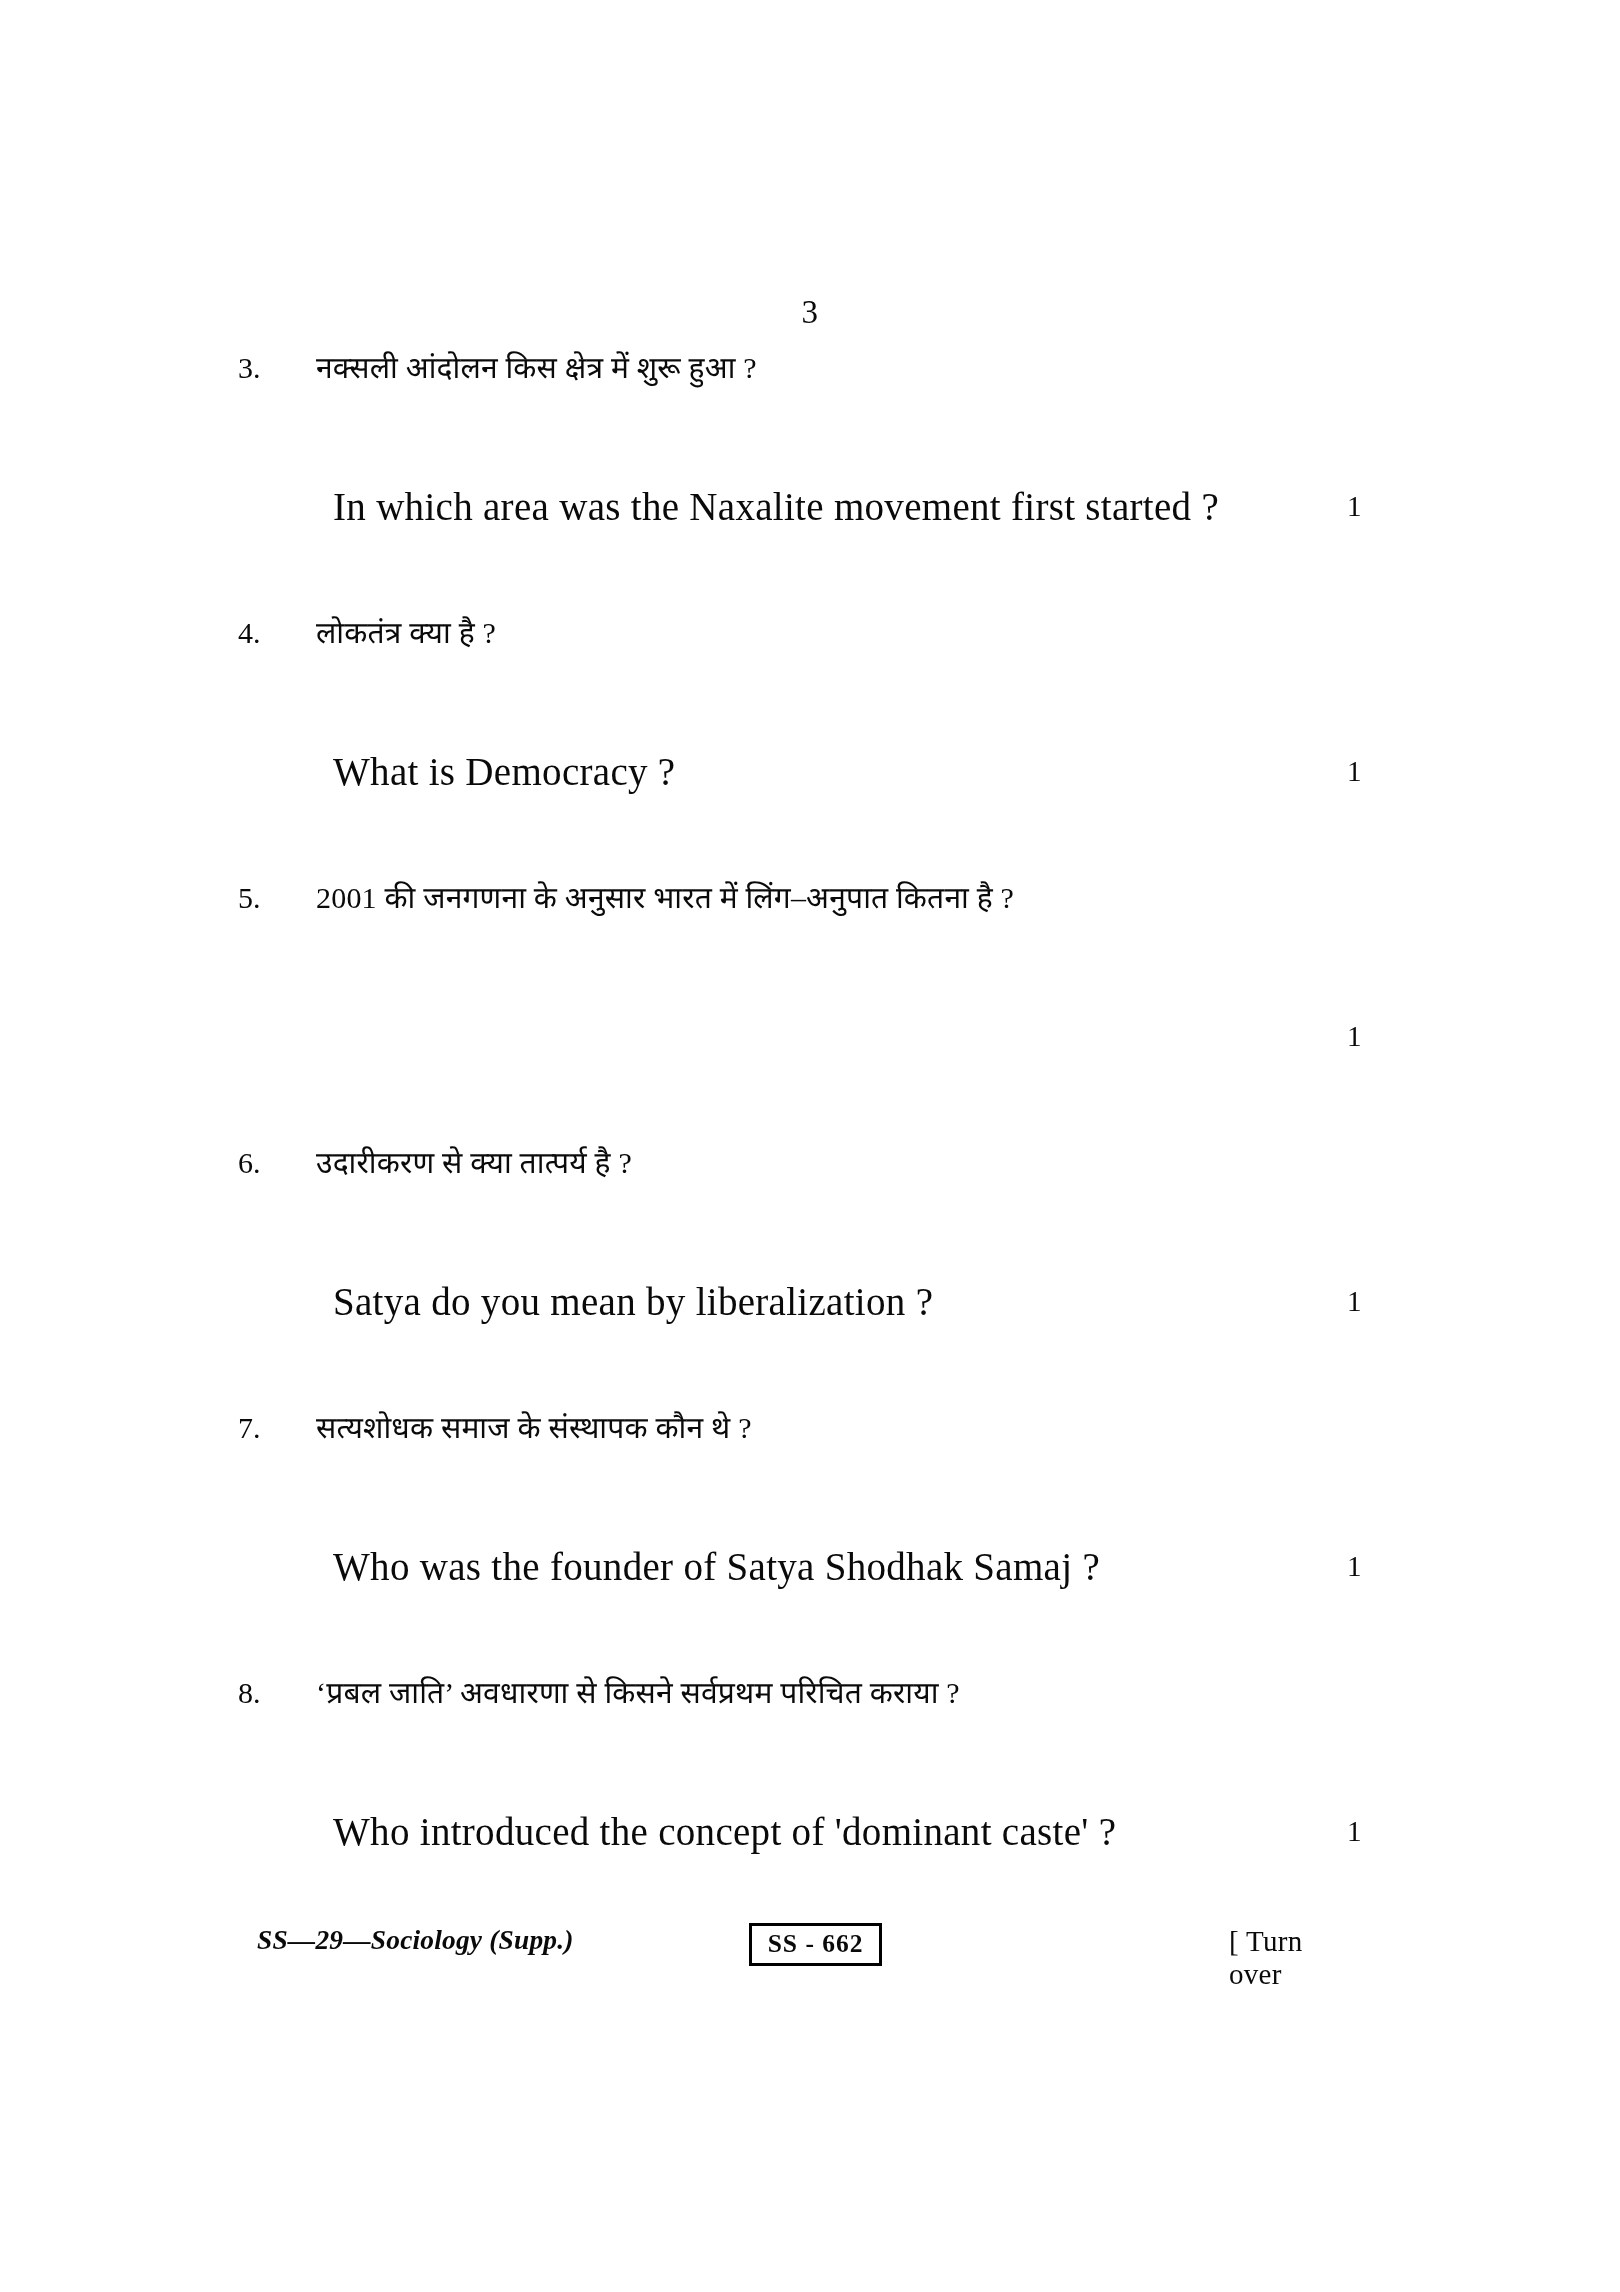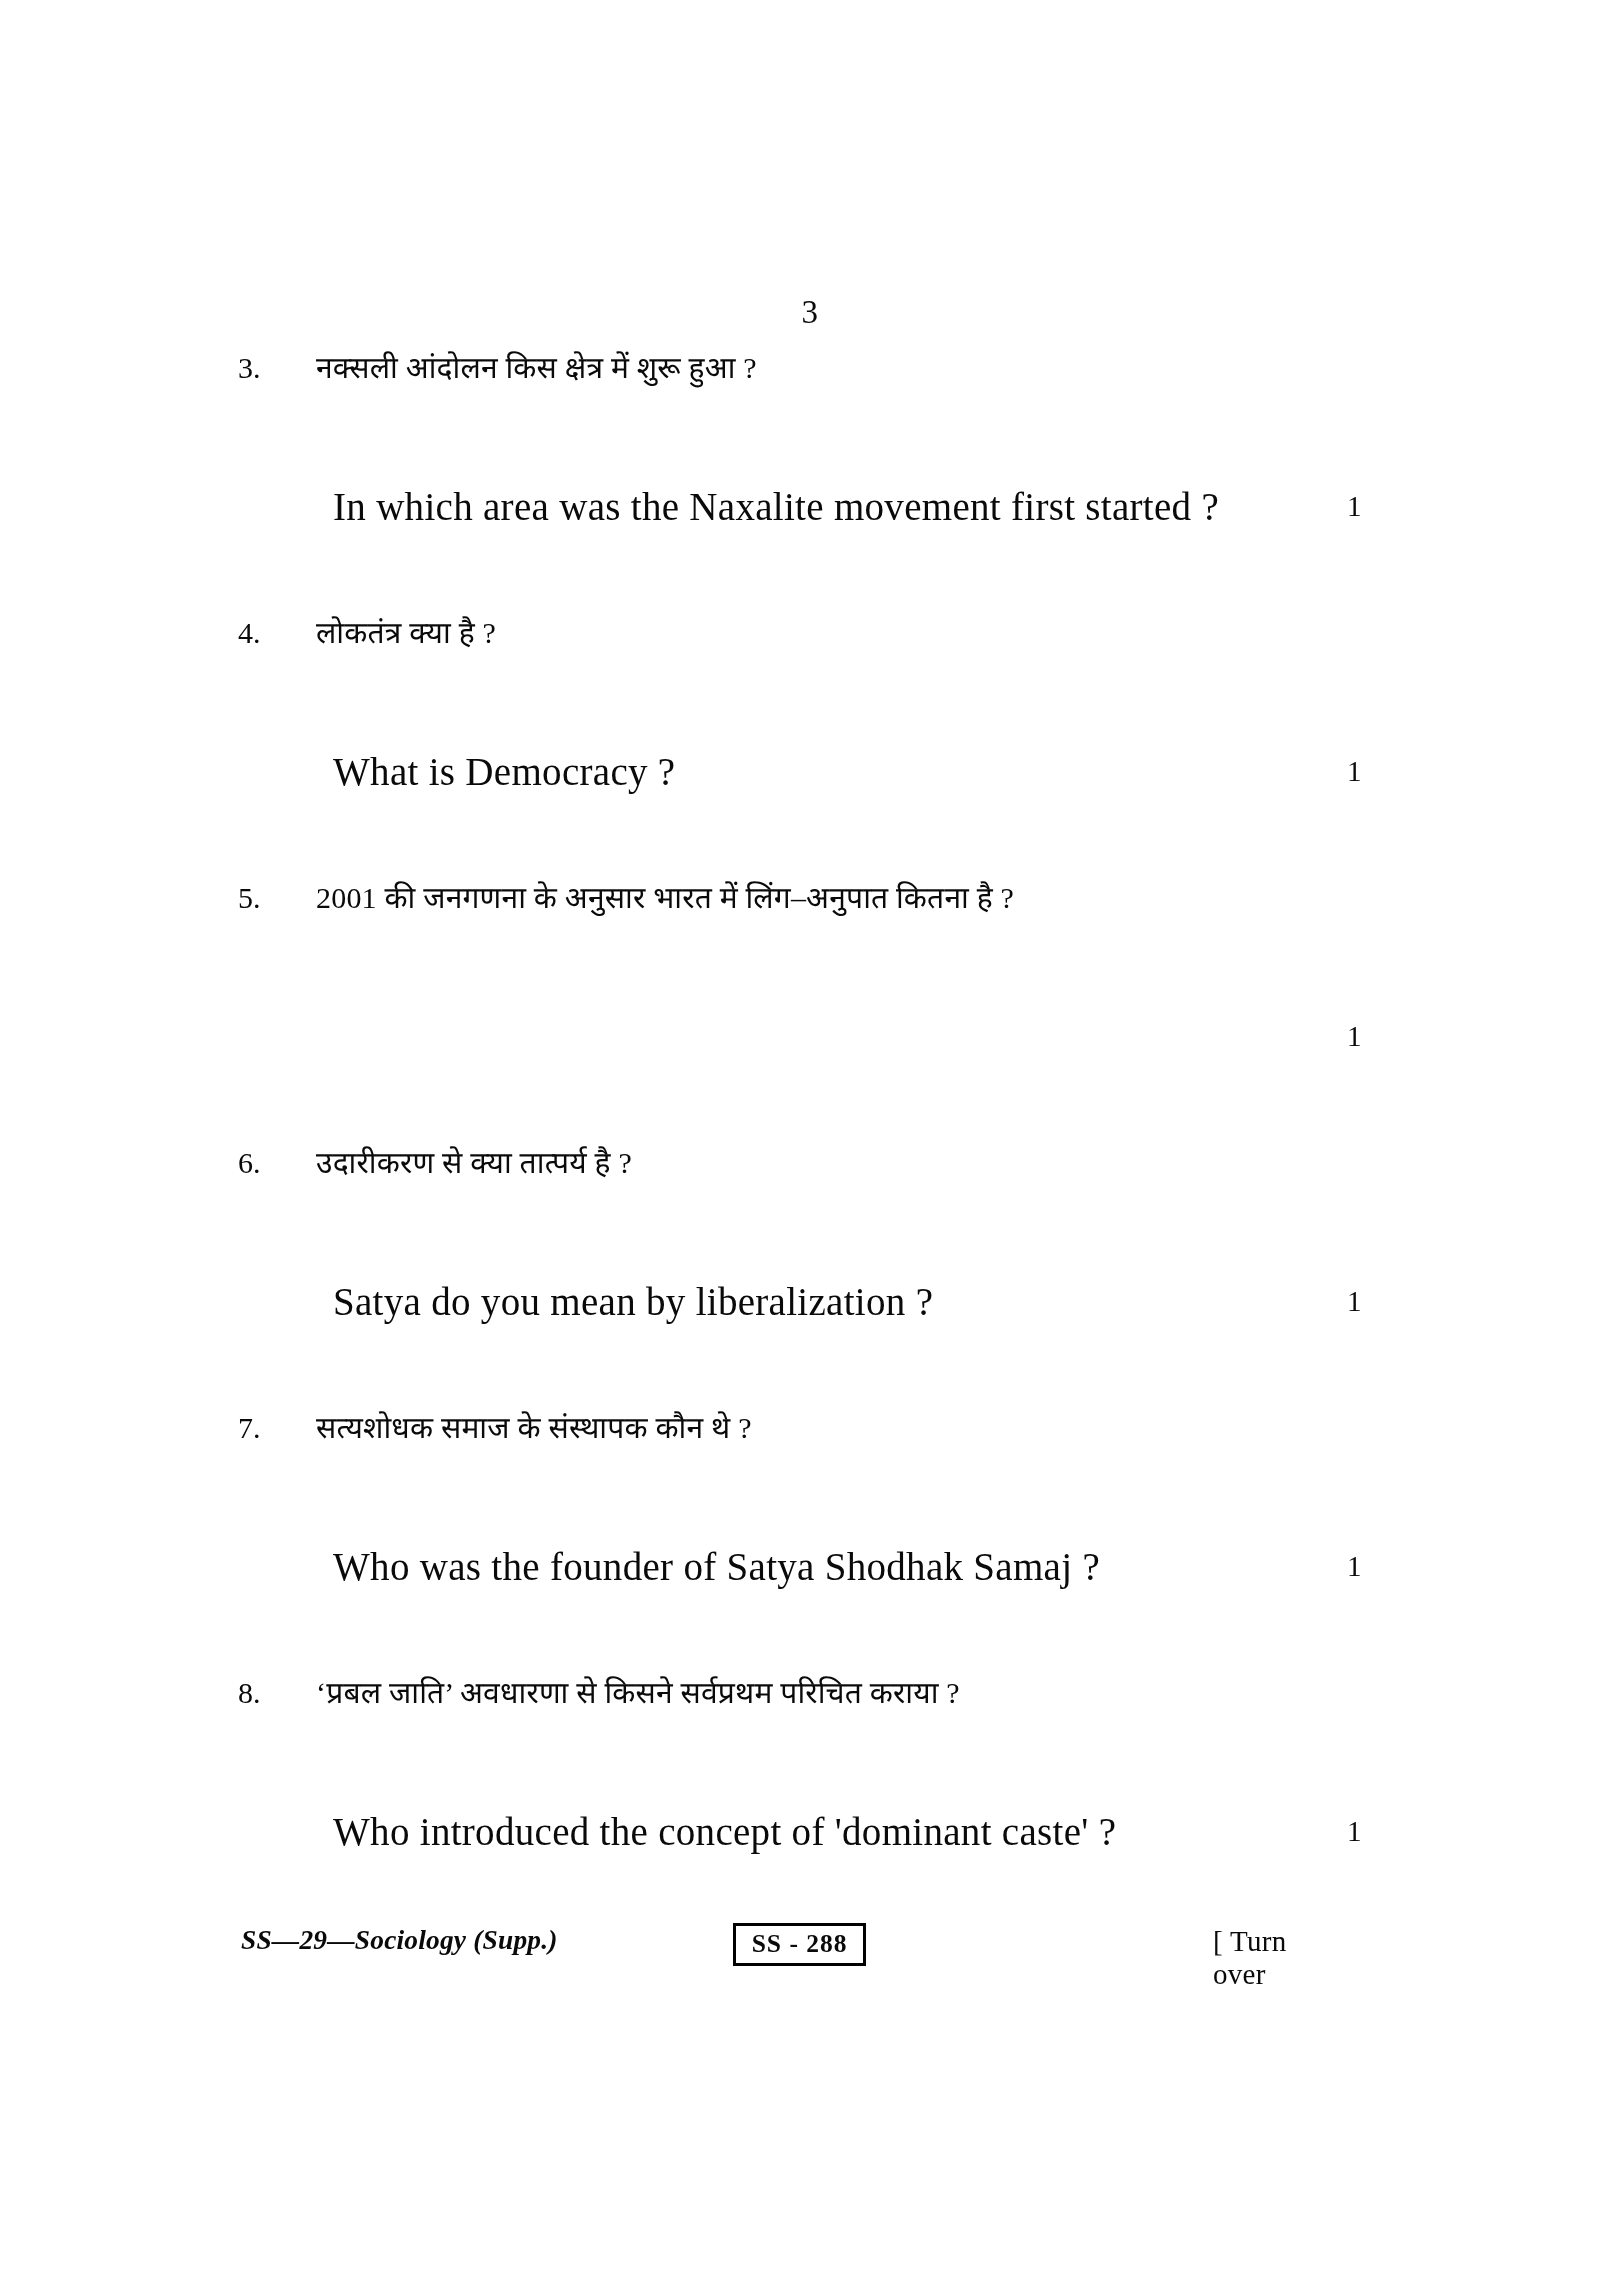--- a/index.html
+++ b/index.html
@@ -85,21 +85,21 @@
     left: 1347px;
     top: 0;
     width: 39px;
     font-size: 29px;
     line-height: 43px;
     text-align: left;
   }
 
   .footer {
     position: absolute;
-    left: 0;
+    left: 16px;
     top: 1923px;
     width: 1304px;
     height: 59px;
   }
 
   .footer-left {
     position: absolute;
     left: 241px;
     top: 2px;
     font-size: 27.4px;
@@ -199,18 +199,18 @@
       <div class="q-english-row">
         <span class="q-english">Who introduced the concept of 'dominant caste' ?</span>
         <span class="q-marks">1</span>
       </div>
     </div>
 
   </div>
 
   <div class="footer">
     <span class="footer-left">SS—29—Sociology (Supp.)</span>
-    <span class="footer-code">SS - 288</span>
+    <span class="footer-code">SS - 662</span>
     <span class="footer-right">[ Turn over</span>
   </div>
 
 </div>
 
 
 </body></html>

